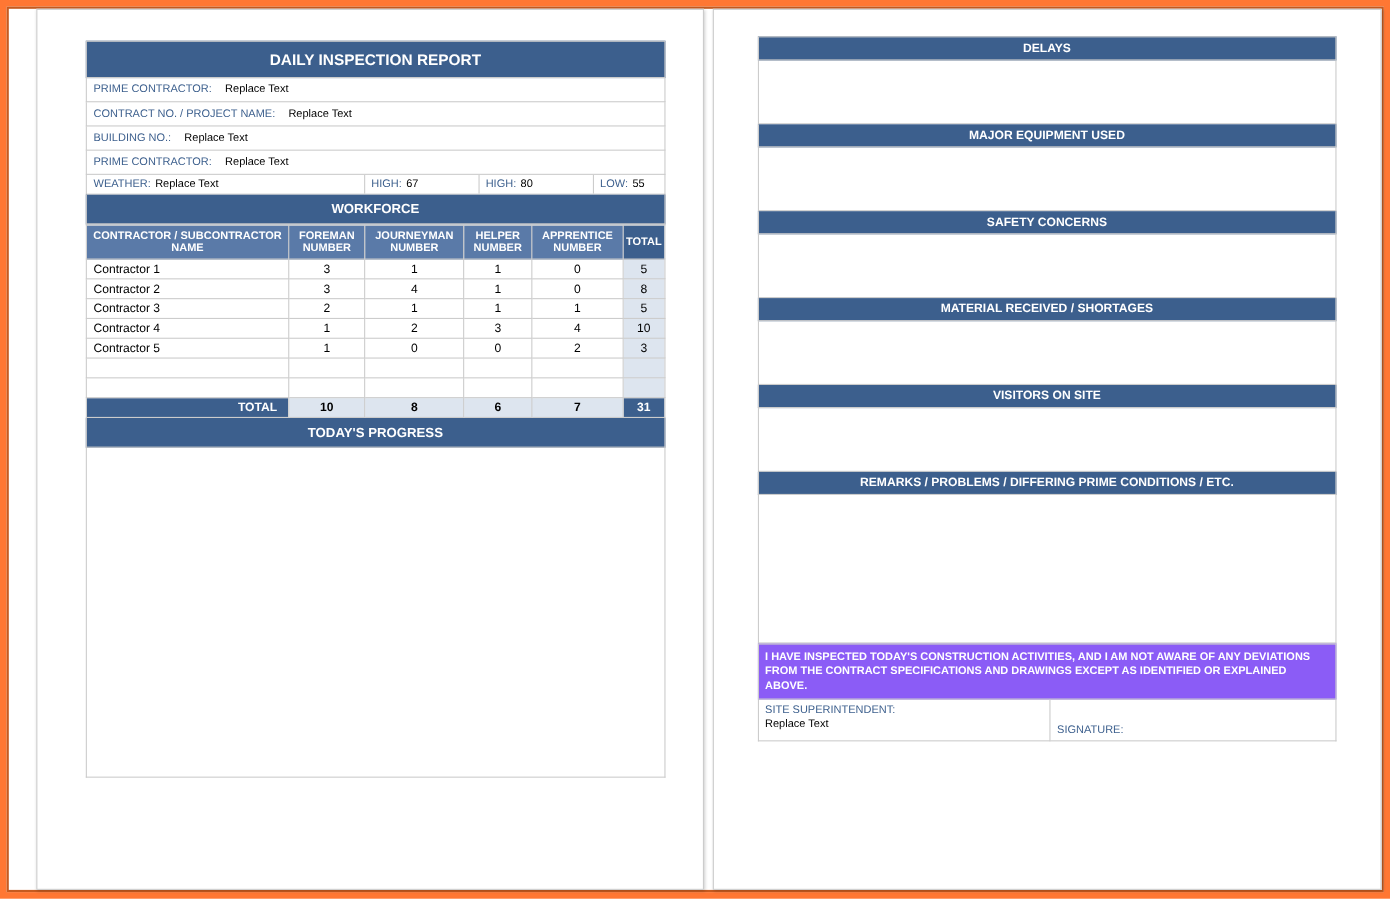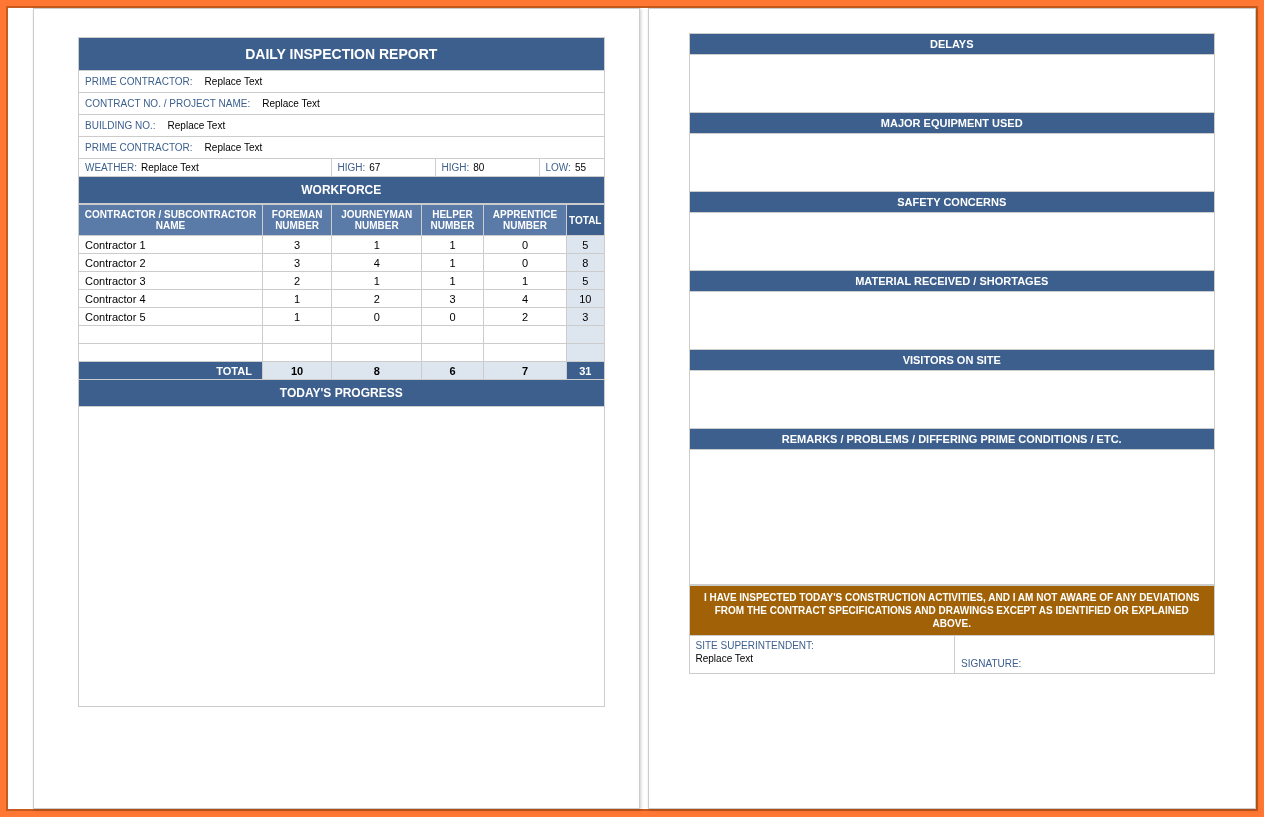--- a/index.html
+++ b/index.html
@@ -116,28 +116,27 @@
     padding:4px 4px;
     border:1px solid #ccc;
   }
   .sec-box {
     border:1px solid #ccc;
     border-top:none;
     height:58px;
   }
   .sec-box.remarks { height:135px; }
   .statement {
-    background:#a16207;
+    background:#8b5cf6;
     color:#fff;
     font-weight:bold;
     font-size:10px;
     padding:5px 6px;
     border:1px solid #ccc;
     line-height:1.3;
-    text-align:center;
   }
   .sig-row { display:flex;border-radius:17px; }
   .sig-cell {
     border:1px solid #ccc;
     border-top:none;
     padding:4px 6px;
     min-height:38px;
     display:flex;
     flex-direction:column;
     justify-content:flex-start;

